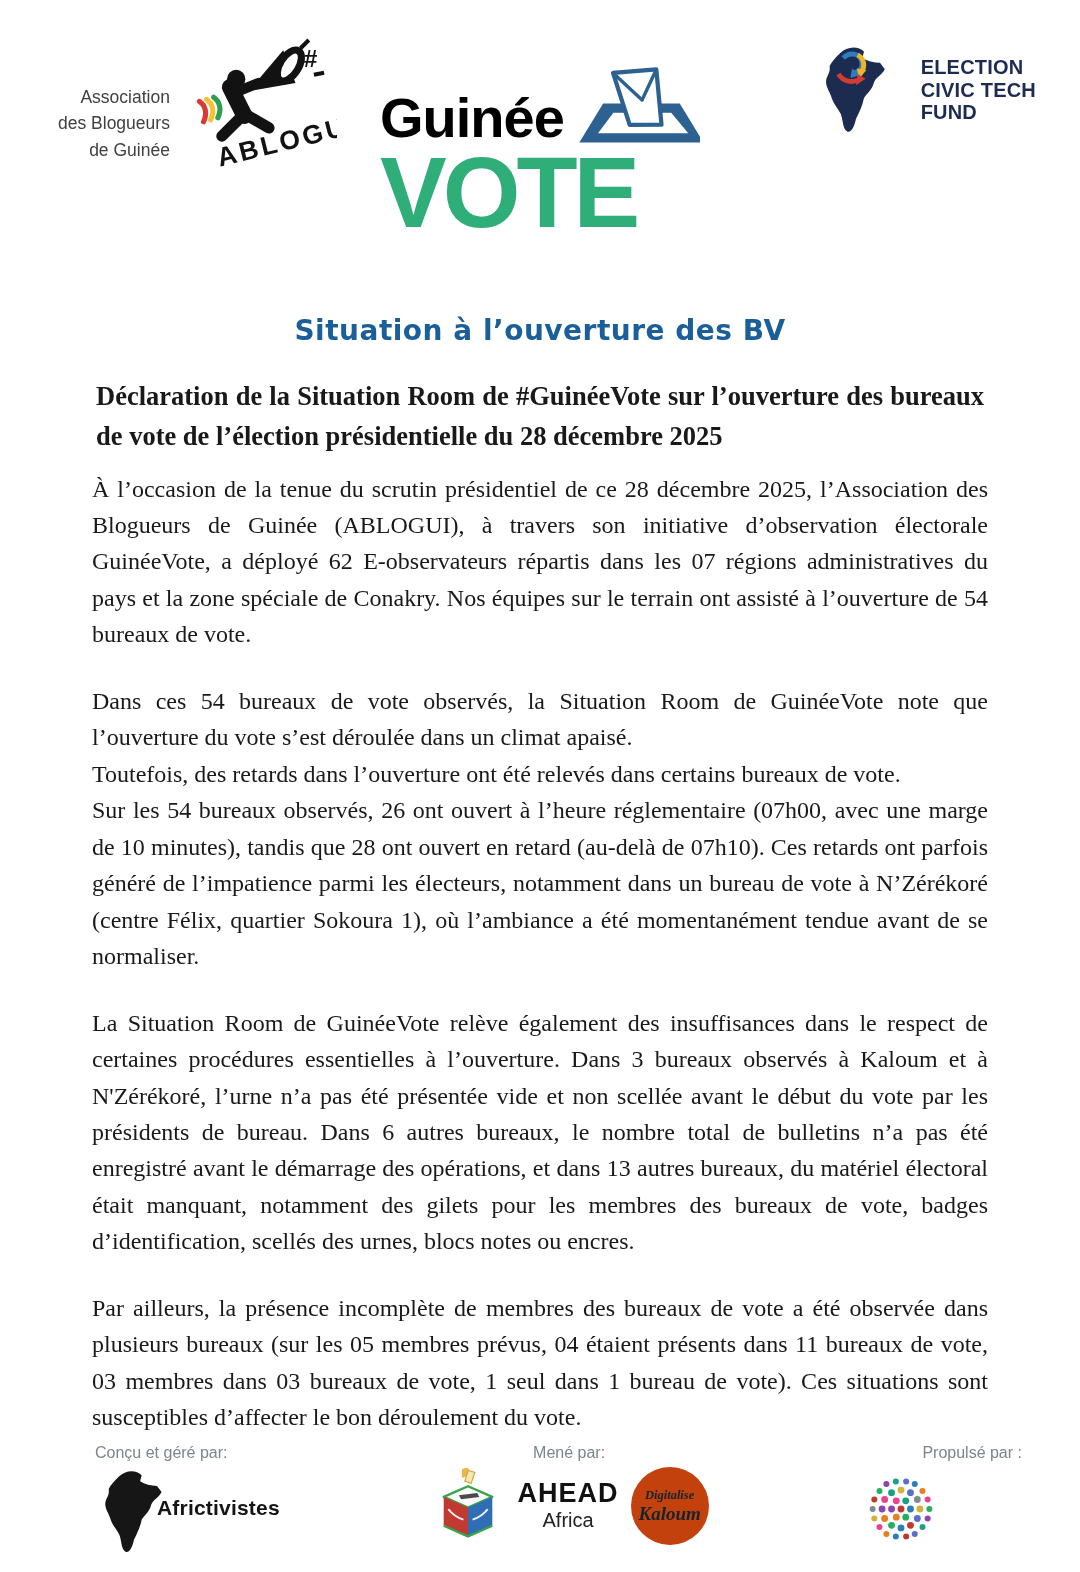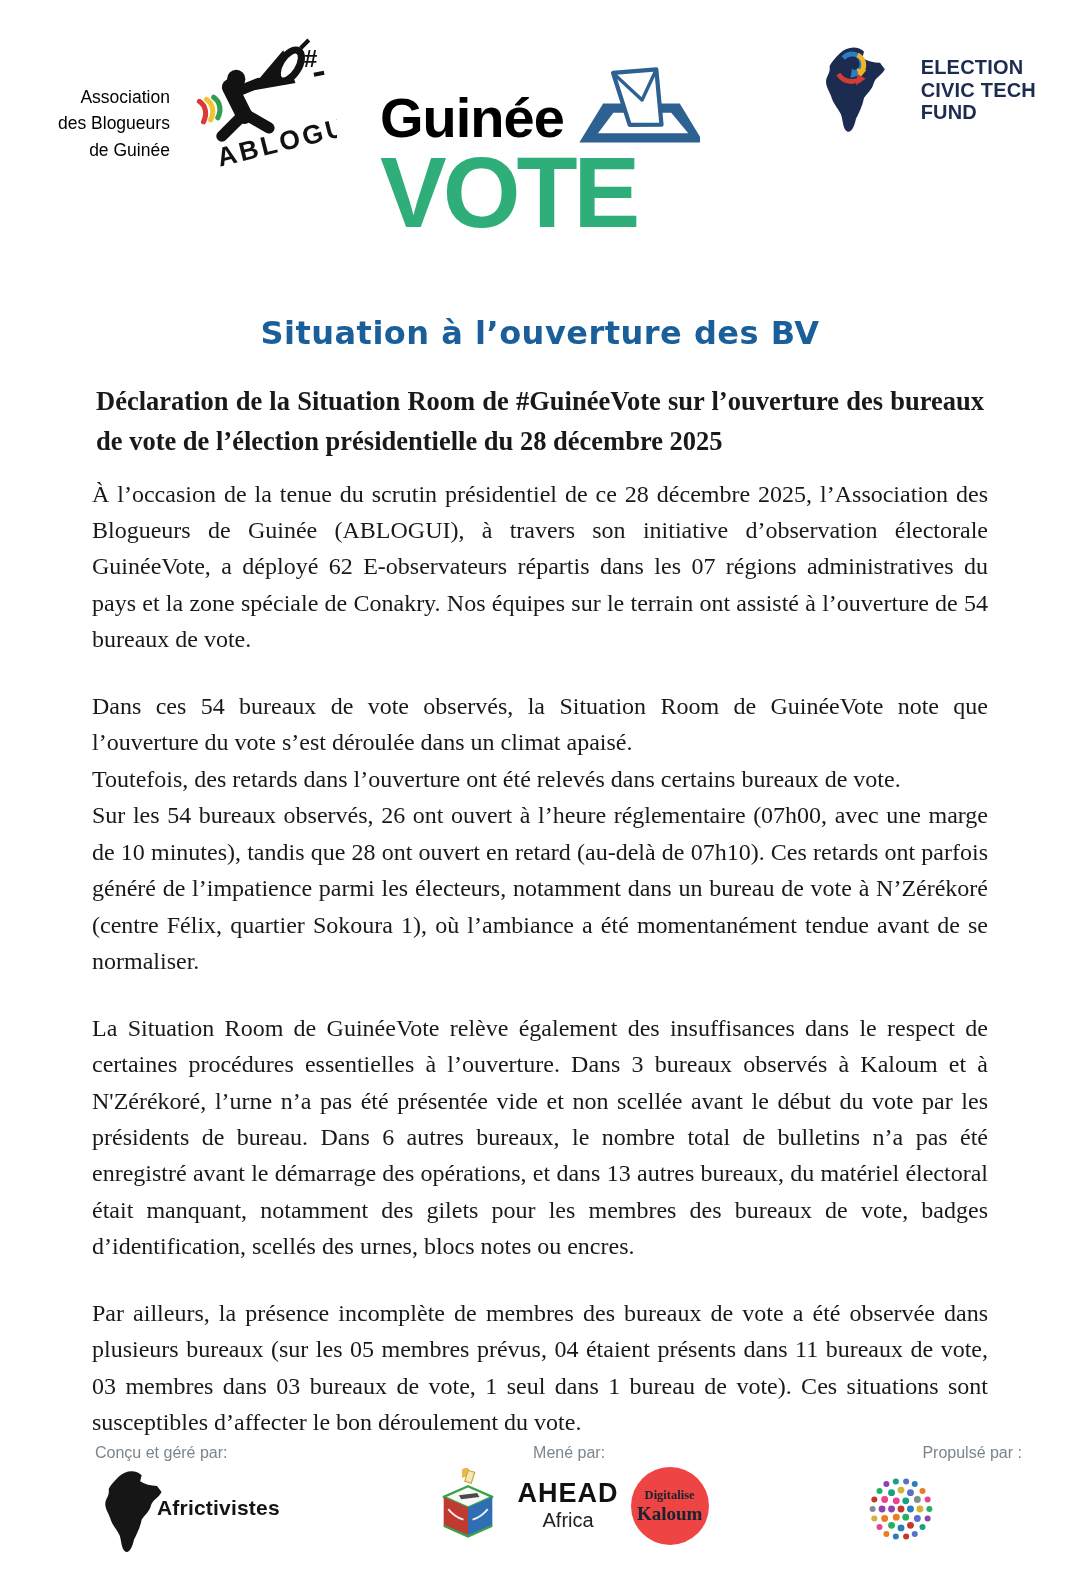--- a/index.html
+++ b/index.html
@@ -7,39 +7,39 @@
   .page {
     width:1080px; height:1572px; position:relative; margin:0 auto;
     background:#ffffff; overflow:hidden;
     font-family:"Liberation Sans", sans-serif; color:#1a1a1a;
   }
 
   
   .header { position:relative; height:250px; }
 
   .ablogui { position:absolute; left:58px; top:38px; display:flex; align-items:flex-start; }
-  .ablogui-text { margin-top:46px; text-align:right; font-size:17.5px; line-height:1.5; color:#000000; }
+  .ablogui-text { margin-top:46px; text-align:right; font-size:17.5px; line-height:1.5; color:#404040; }
   .ablogui-fig { width:175px; height:138px; margin-left:-8px; }
 
   .gv { position:absolute; left:50%; top:50px; transform:translateX(-50%); width:320px; }
   .gv-top { display:flex; align-items:flex-start; }
   .gv-word { font-size:56px; font-weight:800; letter-spacing:-1px; line-height:1; margin-top:40px; }
   .gv-icon { width:138px; height:106px; margin-left:0px; }
   .gv-vote { font-size:100px; font-weight:900; letter-spacing:-4px; line-height:0.85; margin-top:-6px; }
 
   .ectf { position:absolute; right:44px; top:40px; display:flex; align-items:center; gap:25px; }
   .ectf-africa { width:80px; height:100px; }
   .ectf-text { font-weight:800; font-size:20px; line-height:1.12; letter-spacing:0.2px; }
   .ectf-text span { display:block; }
 
   
   .title {
     margin:64px 0 0; text-align:center;
     font-family:"DejaVu Sans", sans-serif;
-    font-size:32px; font-weight:800; letter-spacing:0.5px;
+    font-size:28px; font-weight:800; letter-spacing:0.5px;
   }
 
   
   .content { margin:30px 92px 0; font-family:"Liberation Serif", serif; color:#191919; }
   .doc-heading {
     font-size:26.5px; font-weight:bold; text-align:justify; line-height:1.5;
     margin:0 0 14px; padding:0 4px;
   }
   .para {
     font-size:24px; text-align:justify; line-height:1.52;
@@ -179,21 +179,21 @@
           <polygon points="18,40 50,54 50,92 18,78" fill="#c13a32"></polygon>
           <polygon points="82,40 50,54 50,92 82,78" fill="#2f6db5"></polygon>
           <path d="M24,56 q8,10 20,14" stroke="#ffffff" stroke-width="2.5" fill="none" opacity="0.9"></path>
           <path d="M76,56 q-8,10 -20,14" stroke="#ffffff" stroke-width="2.5" fill="none" opacity="0.9"></path>
           <path d="M18,78 L50,92 L82,78" stroke="#3aa24a" stroke-width="3" fill="none"></path>
         </svg>
         <div>
           <div class="ahead-name">AHEAD</div>
           <div class="ahead-sub">Africa</div>
         </div>
-        <div class="badge" style="background-color: #ef4444;">
+        <div class="badge" style="background-color: #c2410c; font-style: italic;">
           <span class="badge-top">Digitalise</span>
           <span class="badge-bottom">Kaloum</span>
         </div>
       </div>
     </div>
 
     <div class="f-right">
       <div class="f-label">Propulsé par :</div>
       <div class="logo-row">
         <svg class="ddi-dots" viewBox="0 0 100 100">

